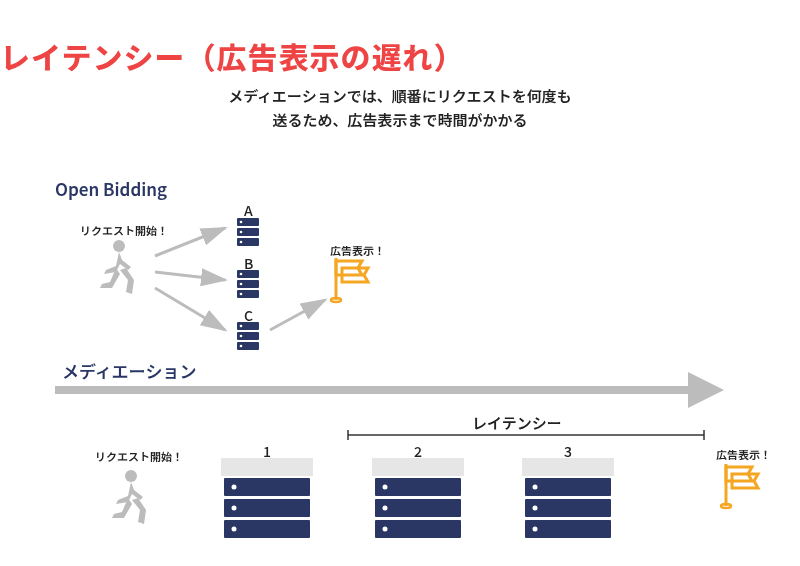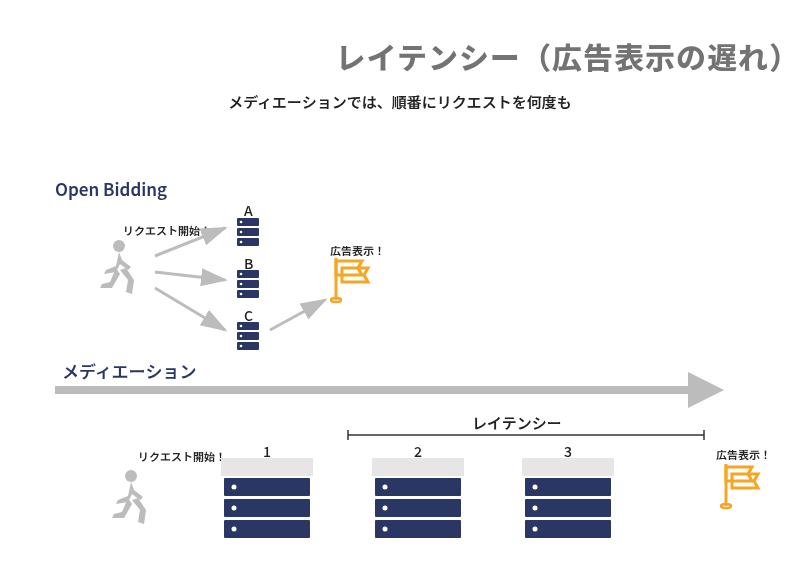--- a/index.html
+++ b/index.html
@@ -5,47 +5,46 @@
   * { box-sizing: border-box; margin: 0; padding: 0; }
   body {
     width: 800px;
     height: 566px;
     background: #fff;
     font-family: "Hiragino Sans", "Noto Sans JP", "Yu Gothic", sans-serif;
     position: relative;
     overflow: hidden;
   }
   .title {
-    text-align: right;
+    text-align: left;
     font-size: 30px;
     font-weight: 800;
-    color: #737373;
+    color: #ef4444;
     margin-top: 34px;
     letter-spacing: 1px;
   }
   .subtitle {
     text-align: center;
     font-size: 15px;
     font-weight: 600;
     color: #222;
-    margin-top: 12px;
+    margin-top: 6px;
     line-height: 1.6;
   }
   .section-label {
     font-size: 17px;
     font-weight: 600;
     color: #2a3764;
   }
   .sec-open { position: absolute; left: 55px; top: 176px; text-align: center; }
   .sec-med  { position: absolute; left: 62px; top: 358px; }
   .req-label {
     font-size: 11px;
     font-weight: 600;
     color: #222;
-    margin-left: 43px;
   }
   .req1 { position: absolute; left: 80px; top: 222px; }
   .req2 { position: absolute; left: 95px; top: 448px; }
   .ad-label {
     font-size: 11px;
     font-weight: 600;
     color: #222;
     text-align: right;
   }
   .ad1 { position: absolute; left: 330px; top: 242px; }
@@ -68,20 +67,21 @@
     font-weight: 600;
     color: #222;
   }
 </style>
 </head>
 <body>
 
 <div class="title">レイテンシー（広告表示の遅れ）</div>
 <div class="subtitle">
   <span>メディエーションでは、順番にリクエストを何度も</span><br>
+  <span>送るため、広告表示まで時間がかかる</span>
 </div>
 
 <div class="section-label sec-open">Open Bidding</div>
 <div class="section-label sec-med">メディエーション</div>
 
 <div class="req-label req1">リクエスト開始！</div>
 <div class="req-label req2">リクエスト開始！</div>
 <div class="ad-label ad1">広告表示！</div>
 <div class="ad-label ad2">広告表示！</div>
 

